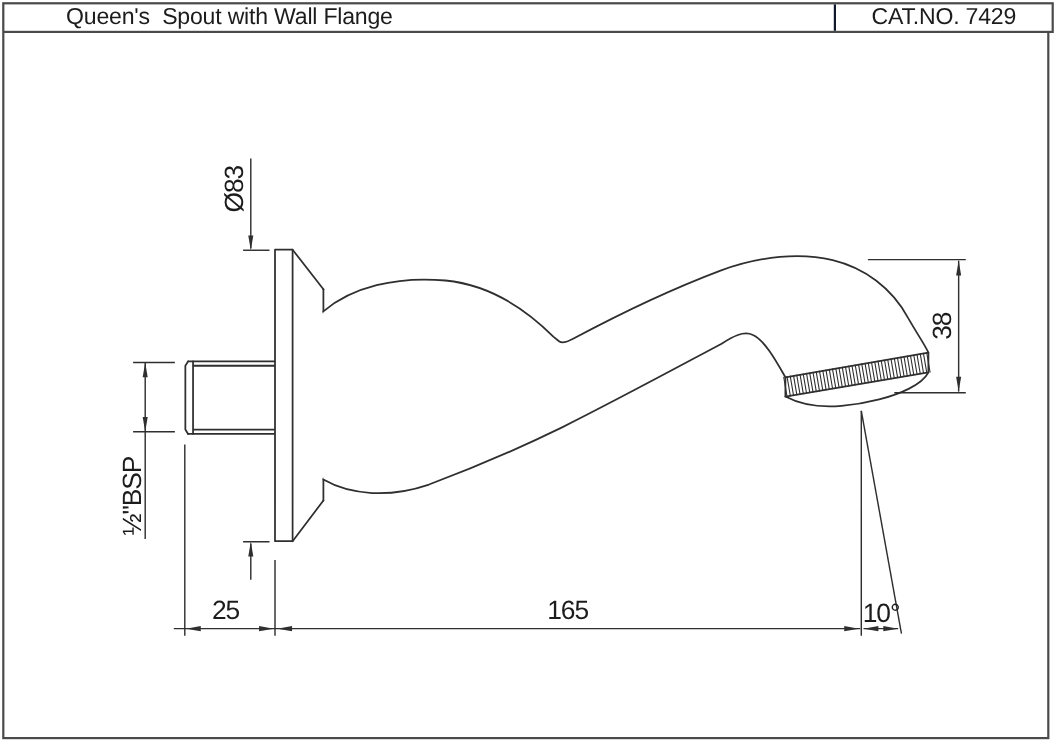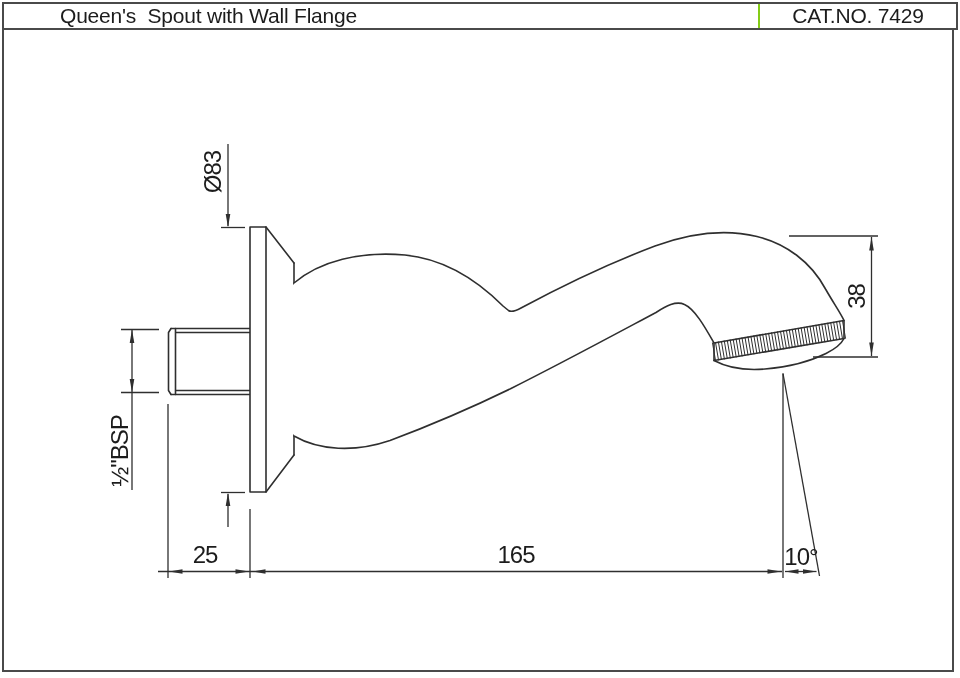--- a/index.html
+++ b/index.html
@@ -4,21 +4,21 @@
 <style>
   html,body{margin:0;padding:0;background:#ffffff;}
   body{width:960px;height:678px;position:relative;overflow:hidden;
        font-family:"Liberation Sans","DejaVu Sans",sans-serif;color:#1c1c1c;}
   .sheet-border{position:absolute;left:2px;top:2px;width:952px;height:670px;
        border:2px solid #4a4a4a;box-sizing:border-box;}
   .titlebar{position:absolute;left:2px;top:2px;width:956px;height:28px;
        border:2px solid #4a4a4a;box-sizing:border-box;display:flex;background:#fff;z-index:3;}
   .titlebar .title-cell{flex:1;display:flex;align-items:center;padding-left:56px;
        font-size:21px;white-space:pre;letter-spacing:-0.2px;text-align:right;}
-  .titlebar .cat-cell{width:198px;border-left:2px solid #84cc16;box-sizing:border-box;
+  .titlebar .cat-cell{width:198px;border-left:2px solid #0f172a;box-sizing:border-box;
        display:flex;align-items:center;justify-content:center;font-size:21px;letter-spacing:-0.2px;}
   svg.drawing{position:absolute;left:0;top:0;width:960px;height:678px;z-index:1;}
   svg text{font-family:"Liberation Sans","DejaVu Sans",sans-serif;fill:#1c1c1c;}
 </style>
 </head>
 <body>
 
 <div class="sheet-border"></div>
 
 <div class="titlebar">

